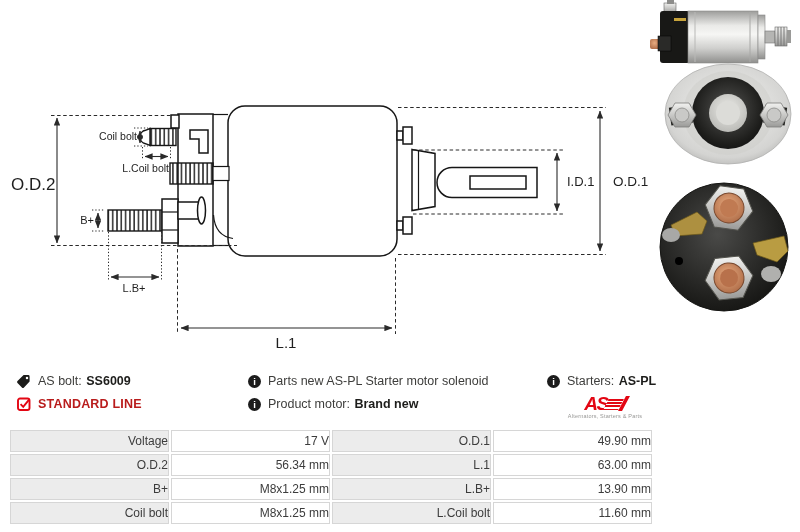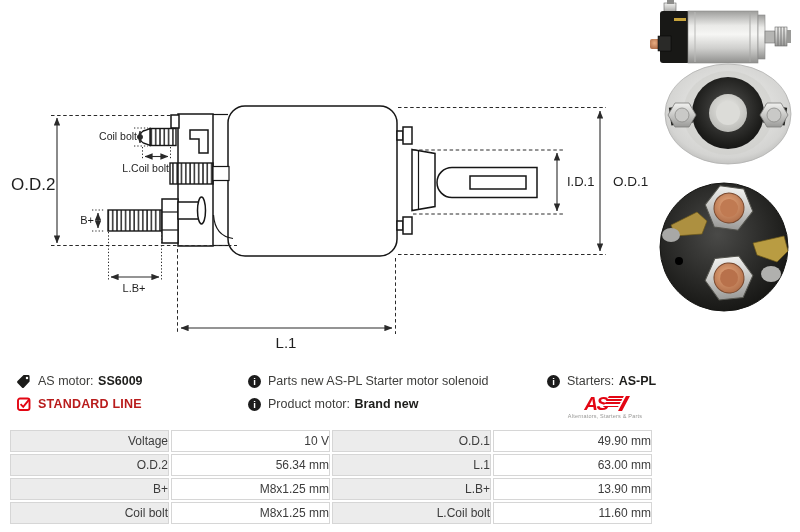--- a/index.html
+++ b/index.html
@@ -23,21 +23,21 @@
   .info-row{display:flex;align-items:center;gap:7px;height:16px;margin-bottom:7px;white-space:nowrap;}
   .info-row b{color:#1d1d1b;margin-left:1px;}
   .standard-line{color:#b91c1c;font-weight:bold;letter-spacing:.2px;}
   .info-icon{display:inline-flex;width:13px;height:13px;border-radius:50%;background:#1c1c1c;
              color:#fff;font-size:9.5px;font-weight:bold;align-items:center;justify-content:center;
              flex:0 0 auto;}
   .icon-wrap{display:inline-flex;width:15px;height:15px;align-items:center;justify-content:center;flex:0 0 auto;}
 
   
   .as-logo{margin-left:18px;width:80px;display:flex;flex-direction:column;align-items:center;}
-  .as-mark{display:flex;height:15px;}
+  .as-mark{display:flex;align-items:flex-end;height:15px;}
   .as-word{font-size:19px;line-height:15px;font-weight:bold;font-style:italic;color:#e30613;letter-spacing:-1.5px;}
   .as-flag{width:15px;height:11px;margin-left:-2px;margin-bottom:1px;
            background:repeating-linear-gradient(to bottom,#e30613 0 1.6px,#fff 1.6px 3.2px);
            transform:skewX(-28deg);}
   .as-bar{width:4px;height:15px;background:#e30613;margin-left:1px;transform:skewX(-28deg);}
   .as-tagline{font-size:5.5px;color:#979795;margin-top:2px;white-space:nowrap;letter-spacing:.2px;}
 
   
   .spec-table{position:absolute;left:10px;top:430px;display:grid;
               grid-template-columns:159px 159px 159px 159px;grid-auto-rows:22px;gap:2px;}
@@ -250,21 +250,21 @@
 
     <div class="info-col col1">
       <div class="info-row">
         <span class="icon-wrap">
           <svg width="15" height="15" viewBox="0 0 15 15">
             <path d="M7.6,1 H12.2 a1.4,1.4 0 0 1 1.4,1.4 V7.4 L8,13.4 a1.5,1.5 0 0 1 -2.1,0 L1.5,9 a1.5,1.5 0 0 1 0,-2.1 Z" fill="#1c1c1a"></path>
             <circle cx="11" cy="3.9" r="1.25" fill="#fff"></circle>
           </svg>
         </span>
         <span>
-          <span>AS motor:</span>
+          <span>AS bolt:</span>
           <b>SS6009</b>
         </span>
       </div>
       <div class="info-row">
         <span class="icon-wrap">
           <svg width="14" height="14" viewBox="0 0 14 14">
             <rect x="1" y="1.5" width="11.5" height="11.5" rx="2" fill="none" stroke="#e30613" stroke-width="1.9"></rect>
             <path d="M3.6,7.2 L6.2,9.8 L12.3,2.4" fill="none" stroke="#e30613" stroke-width="1.9"></path>
           </svg>
         </span>
@@ -300,21 +300,21 @@
           <span class="as-flag"></span>
           <span class="as-bar"></span>
         </span>
         <span class="as-tagline">Alternators, Starters &amp; Parts</span>
       </div>
     </div>
   </div>
 
   <div class="spec-table">
     <div class="cell label">Voltage</div>
-    <div class="cell value">10 V</div>
+    <div class="cell value">17 V</div>
     <div class="cell label">O.D.1</div>
     <div class="cell value">49.90 mm</div>
 
     <div class="cell label">O.D.2</div>
     <div class="cell value">56.34 mm</div>
     <div class="cell label">L.1</div>
     <div class="cell value">63.00 mm</div>
 
     <div class="cell label">B+</div>
     <div class="cell value">M8x1.25 mm</div>

